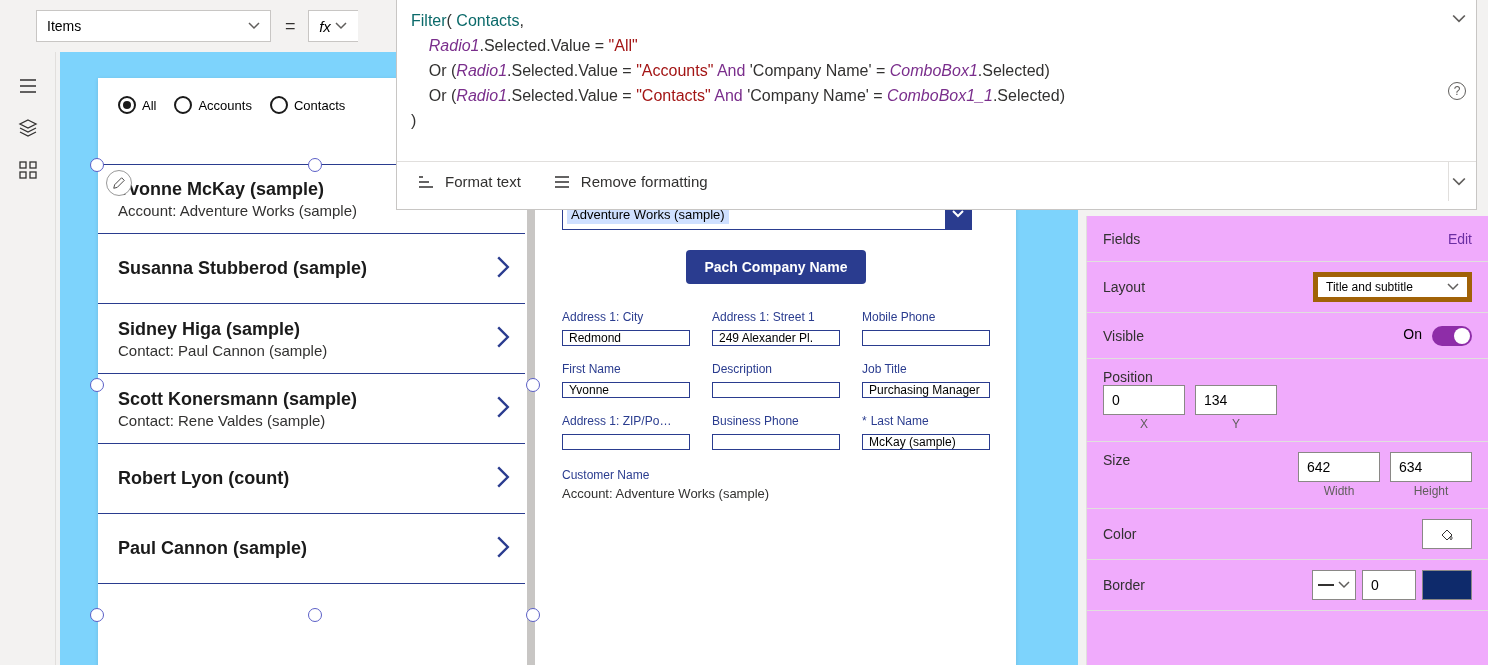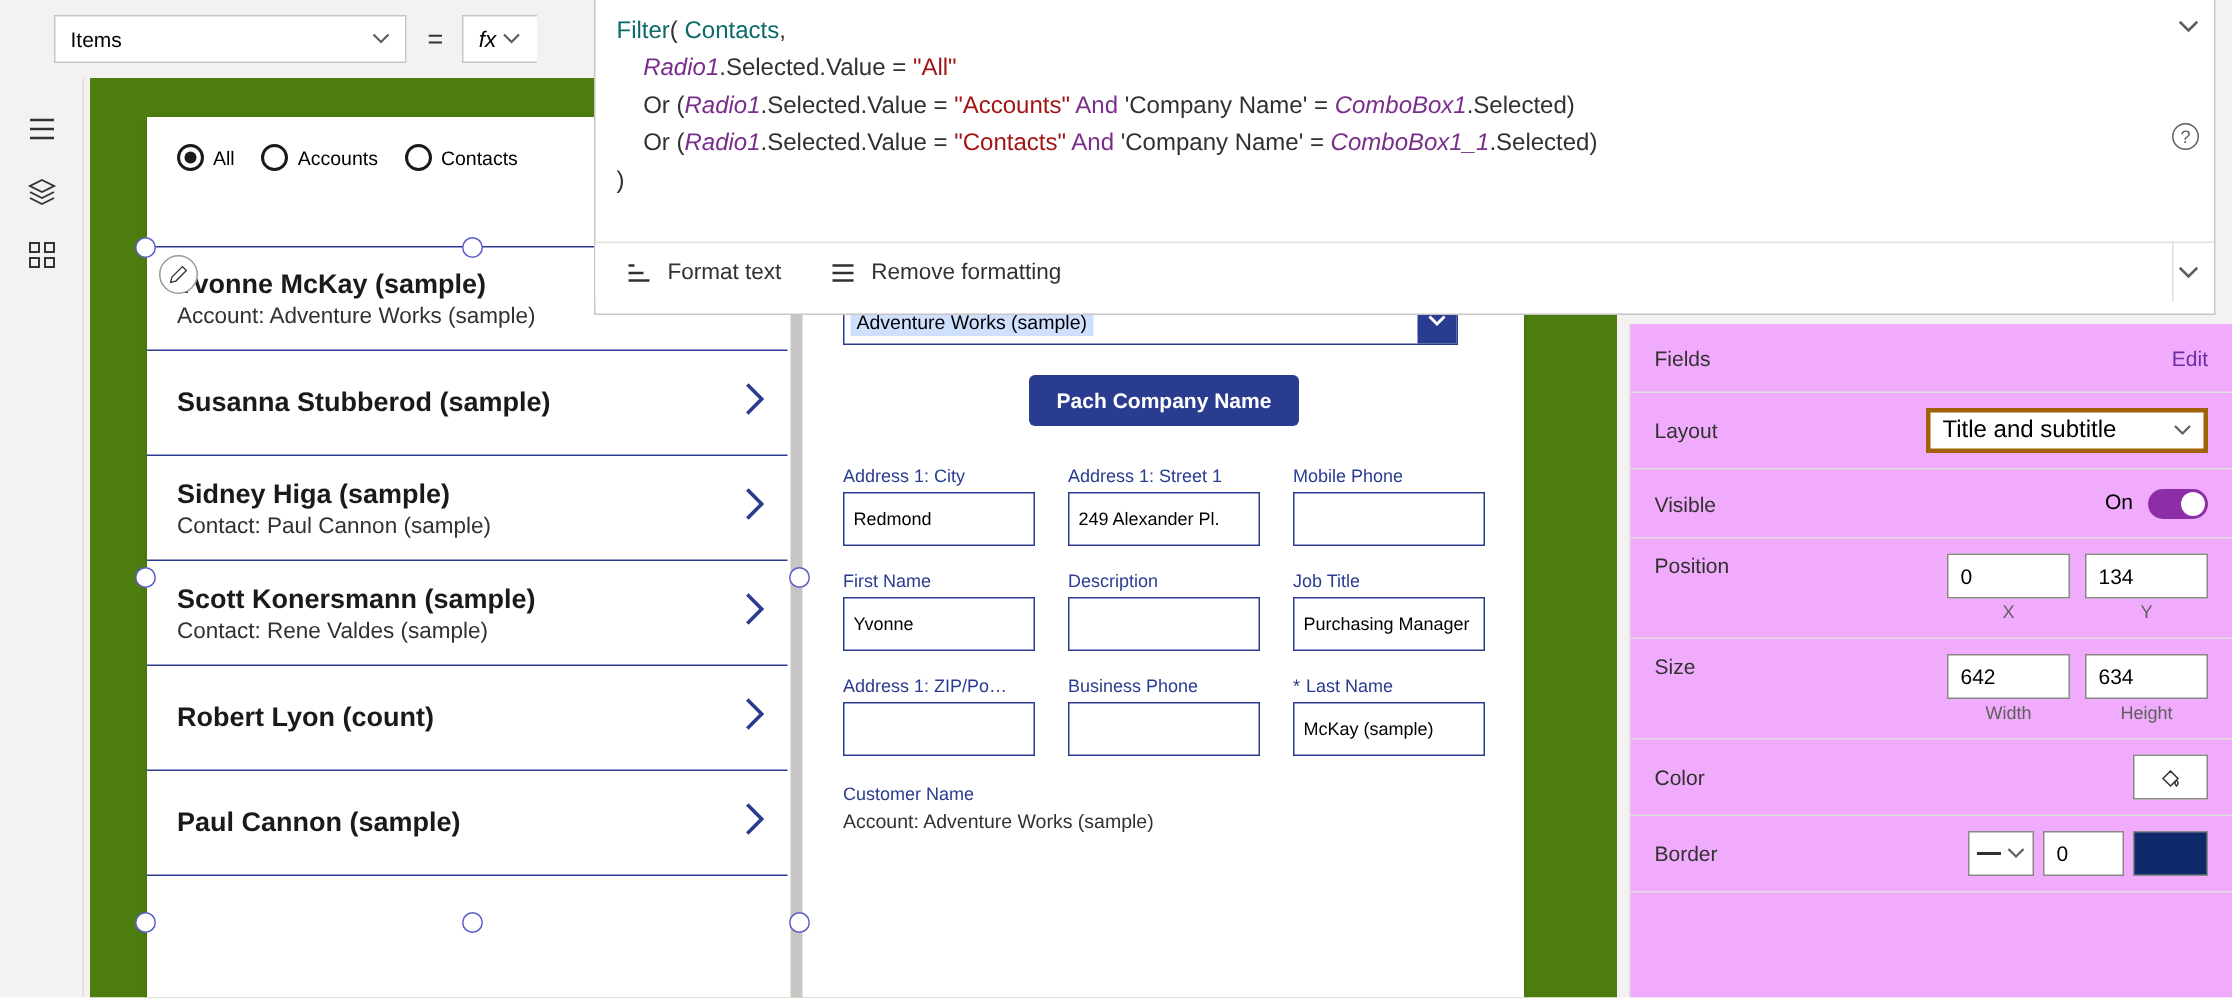--- a/index.html
+++ b/index.html
@@ -67,21 +67,21 @@
   .left-rail {
     position: absolute; left: 0; top: 52px; bottom: 0; width: 56px;
     display: flex; flex-direction: column; align-items: center;
     gap: 22px; padding-top: 24px; border-right: 1px solid #e1dfdd;
   }
   .rail-btn { width: 20px; height: 20px; cursor: pointer; color: #323130; }
 
   
   .canvas {
     position: absolute; left: 60px; top: 52px; right: 410px; bottom: 0;
-    background: #4d7c0f; padding: 26px 26px 0 38px; overflow: hidden;
+    background: #7dd3fc; padding: 26px 26px 0 38px; overflow: hidden;
   }
   .app-card {
     width: 918px; min-height: 700px; background: #fff; position: relative;
     box-shadow: 0 1px 4px rgba(0,0,0,.12);
     display: flex;
   }
   
   .radio-bar {
     position: absolute; top: 18px; left: 20px; display: flex; gap: 18px;
     align-items: center; font-size: 13px;
@@ -151,43 +151,43 @@
   .form-grid {
     margin-top: 26px; display: grid; grid-template-columns: repeat(3, 1fr);
     gap: 16px 22px;
   }
   .field .flabel {
     font-size: 12px; color: #2a3c8f; margin-bottom: 4px;
     white-space: nowrap; overflow: hidden; text-overflow: ellipsis;
   }
   .field .req { margin-right: 4px; color: #2a3c8f; }
   .field input {
-    width: 100%; height: 36px; border: 1.5px solid #2a3c8f;
+    width: 100%; height: 16px; border: 1.5px solid #2a3c8f;
     padding: 0 6px; font-size: 12px; background: #fff;
   }
   .customer-name { margin-top: 18px; font-size: 12px; color: #2a3c8f; }
   .customer-name .val { font-size: 13px; color: #323130; margin-top: 4px; }
 
   
   .props {
     position: absolute; right: 0; top: 216px; bottom: 0; width: 402px;
     background: #f0abfc; border-left: 1px solid #e1dfdd;
     font-size: 14px;
   }
   .prop-row {
     min-height: 46px; border-bottom: 1px solid #e1dfdd;
     display: flex; align-items: center; justify-content: space-between;
     padding: 10px 16px;
   }
   .prop-row .label { color: #323130; }
   .prop-row .edit-link { color: #6b2ea3; cursor: pointer; }
   .dropdown {
-    width: 188px; height: 30px; border: 3px solid #a16207; background: #fff;
+    width: 159px; height: 30px; border: 5px solid #a16207; background: #fff;
     display: flex; align-items: center; justify-content: space-between;
-    padding: 0 8px; cursor: pointer; font-size: 16px;
+    padding: 0 8px; cursor: pointer; font-size: 12px;
   }
   .toggle {
     width: 40px; height: 20px; border-radius: 10px; background: #8e2da8;
     position: relative; cursor: pointer;
   }
   .toggle::after {
     content: ""; position: absolute; right: 2px; top: 2px; width: 16px;
     height: 16px; background: #fff; border-radius: 50%;
   }
   .num-input {
@@ -454,21 +454,21 @@
         </svg>
     </div>
   </div>
   <div class="prop-row">
     <span class="label">Visible</span>
     <div style="display:flex; gap:10px;">
       <span>On</span>
       <div class="toggle"></div>
     </div>
   </div>
-  <div class="prop-row" style="align-items:flex-start;">
+  <div class="prop-row" style="align-items:flex-start;flex-direction:column;">
     <span class="label">Position</span>
     <div class="pair-wrap">
       <div class="xy-pair">
         <input class="num-input" value="0" style="">
         <span class="axis">X</span>
       </div>
       <div class="xy-pair">
         <input class="num-input" value="134" style="">
         <span class="axis">Y</span>
       </div>

